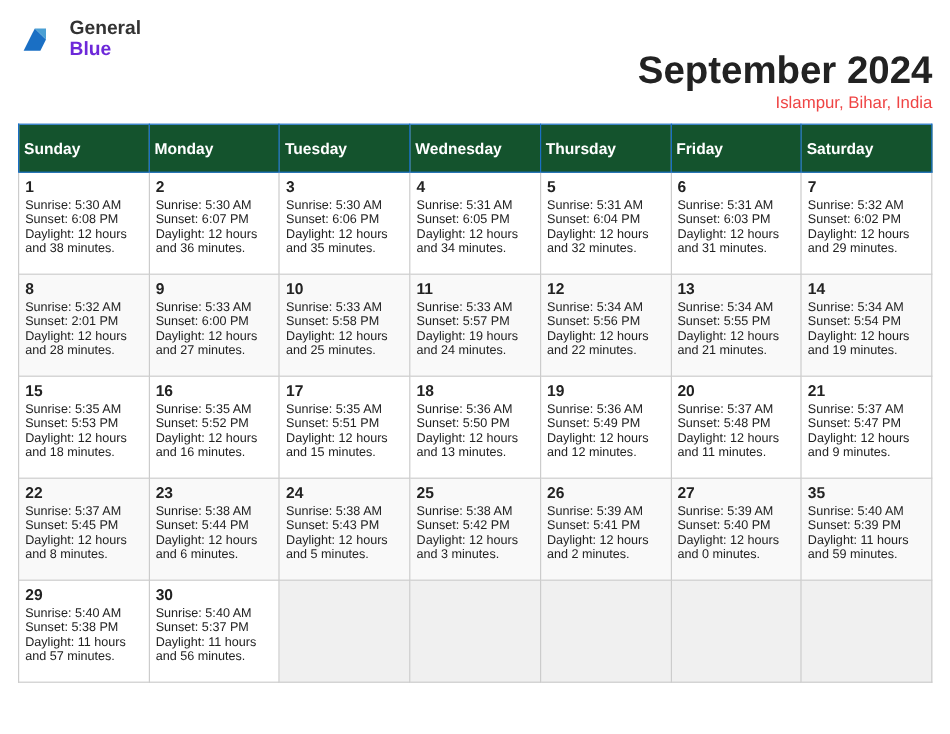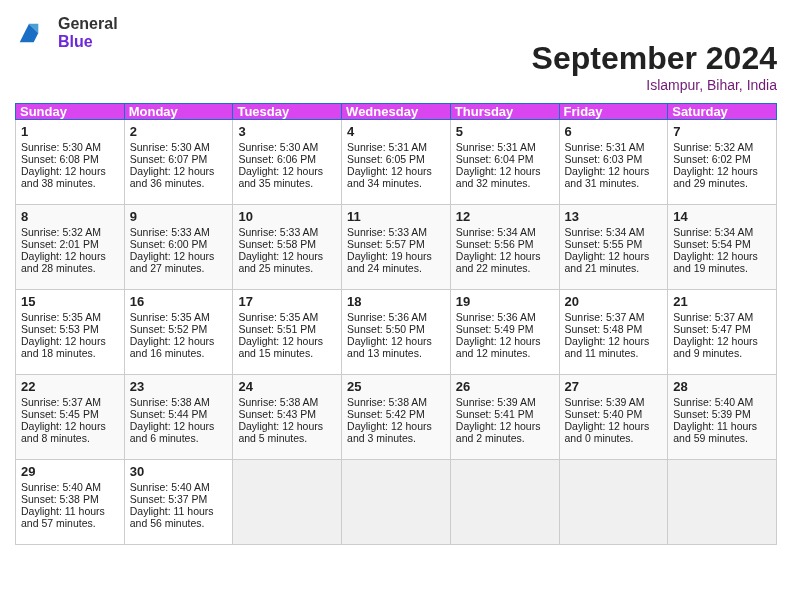--- a/index.html
+++ b/index.html
@@ -29,33 +29,33 @@
       text-align: right;
     }
     .month-title {
       font-size: 32px;
       font-weight: bold;
       color: #222;
       margin-top: 25px;
     }
     .location {
       font-size: 14px;
-      color: #701a75;
+      color: #ef4444;
     }
     table {
       width: 100%;
       border-collapse: collapse;
       table-layout: fixed;
     }
     th {
-      background-color: #d946ef;
+      background-color: #14532d;
       color: #fff;
       font-size: 13px;
       font-weight: bold;
-      padding: 0 4px;
+      padding: 12px 4px;
       text-align: left;
       border: 1px solid #1a6fc4;
     }
     td {
       border: 1px solid #ccc;
       vertical-align: top;
       padding: 4px 5px;
       font-size: 10.5px;
       color: #222;
       height: 85px;
@@ -270,21 +270,21 @@
     <span>Sunset: 5:41 PM</span><br>
     <span>Daylight: 12 hours and 2 minutes.</span>
   </td>
         <td>
     <span class="day-num">27</span>
     <span>Sunrise: 5:39 AM</span><br>
     <span>Sunset: 5:40 PM</span><br>
     <span>Daylight: 12 hours and 0 minutes.</span>
   </td>
         <td>
-    <span class="day-num">28</span>
+    <span class="day-num">35</span>
     <span>Sunrise: 5:40 AM</span><br>
     <span>Sunset: 5:39 PM</span><br>
     <span>Daylight: 11 hours and 59 minutes.</span>
   </td>
       </tr>
       <tr>
         <td>
     <span class="day-num">29</span>
     <span>Sunrise: 5:40 AM</span><br>
     <span>Sunset: 5:38 PM</span><br>

